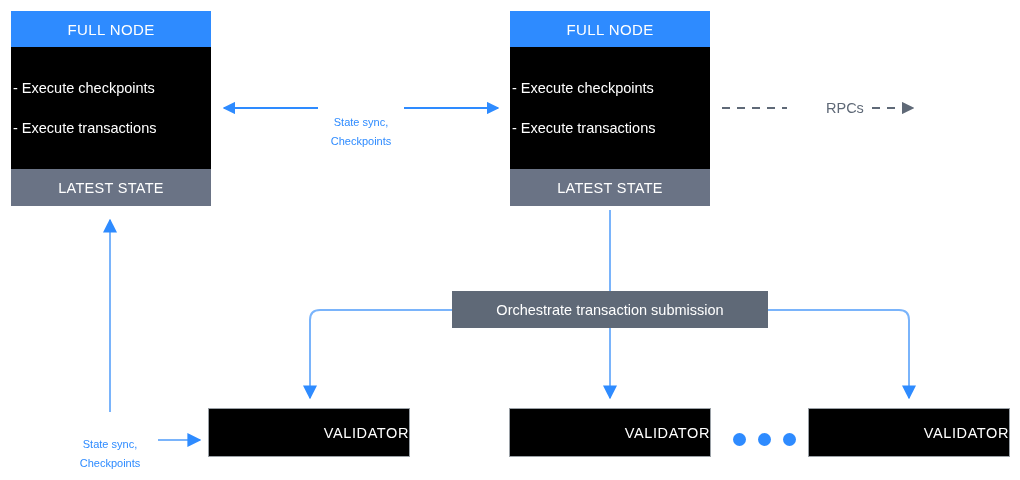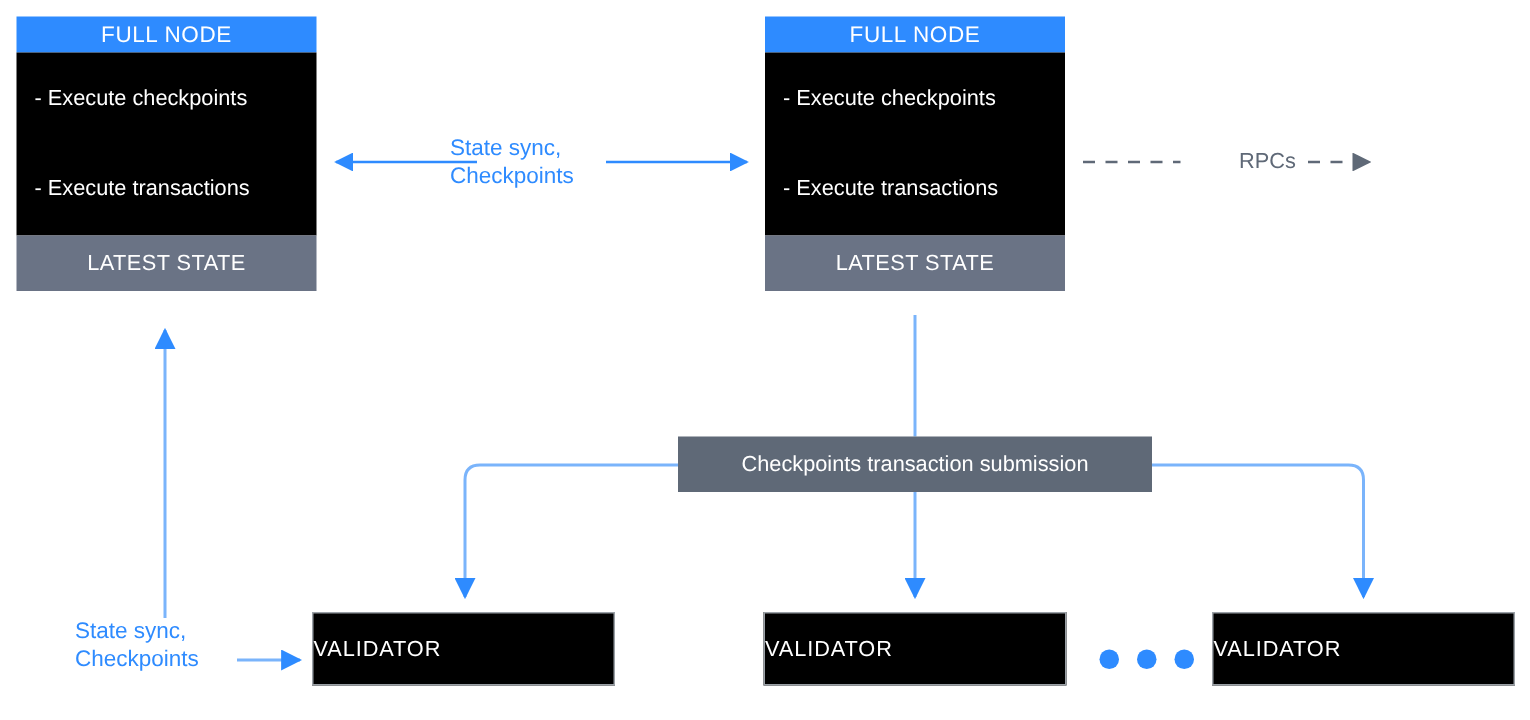--- a/index.html
+++ b/index.html
@@ -29,39 +29,39 @@
     pointer-events: none;
   }
 
   
   .fullnode {
     position: absolute;
     width: 200px;
     box-sizing: border-box;
   }
   .fn-header {
-    height: 24px;
+    height: 36px;
     background: #2e8bff;
     color: #ffffff;
     font-size: 15px;
     letter-spacing: 0.4px;
     display: flex;
     align-items: center;
     justify-content: center;
     box-sizing: border-box;
   }
   .fn-body {
     height: 122px;
     background: #000000;
     color: #ffffff;
     box-sizing: border-box;
-    padding: 22px 0 0 12px;
+    padding: 22px 0 0 2px;
     display: flex;
     flex-direction: column;
-    justify-content: space-between;
+    justify-content: center;
   }
   .fn-line {
     font-size: 14.5px;
     line-height: 18px;
     margin-bottom: 22px;
     white-space: nowrap;
   }
   .fn-footer {
     height: 37px;
     background: #6a7385;
@@ -81,21 +81,21 @@
     width: 202px;
     height: 49px;
     background: #000000;
     border: 1px solid #9aa0a6;
     box-sizing: border-box;
     color: #ffffff;
     font-size: 14.5px;
     letter-spacing: 0.6px;
     display: flex;
     align-items: center;
-    justify-content: flex-start;
+    justify-content: flex-end;
   }
 
   
   .orchestrate {
     position: absolute;
     left: 452px;
     top: 291px;
     width: 316px;
     height: 37px;
     background: #5f6977;
@@ -104,23 +104,25 @@
     display: flex;
     align-items: center;
     justify-content: center;
     box-sizing: border-box;
   }
 
   
   .edge-label {
     position: absolute;
     color: #2e8bff;
-    font-size: 15px;
+    font-size: 11px;
     line-height: 19px;
+    text-align: center;
     white-space: pre-line;
+    margin-top: 24px;
   }
   .edge-label-gray {
     position: absolute;
     color: #5f6977;
     font-size: 14.5px;
     line-height: 18px;
     background: #ffffff;
     padding: 0 2px;
     white-space: nowrap;
   }
@@ -204,21 +206,21 @@
 
   <div class="edge-label" style="left:300px; top:89px; width:122px;">State sync,
 Checkpoints</div>
 
   <div class="edge-label-gray" style="left:824px; top:99px;">RPCs</div>
 
   <div class="edge-label" style="left:50px; top:411px; width:120px;">State sync,
 Checkpoints</div>
 
   <div class="orchestrate">
-    <span>Checkpoints transaction submission</span>
+    <span>Orchestrate transaction submission</span>
   </div>
 
   <div class="validator" style="left:208px; top:408px;">
     <span>VALIDATOR</span>
   </div>
 
   <div class="validator" style="left:509px; top:408px;">
     <span>VALIDATOR</span>
   </div>
 

